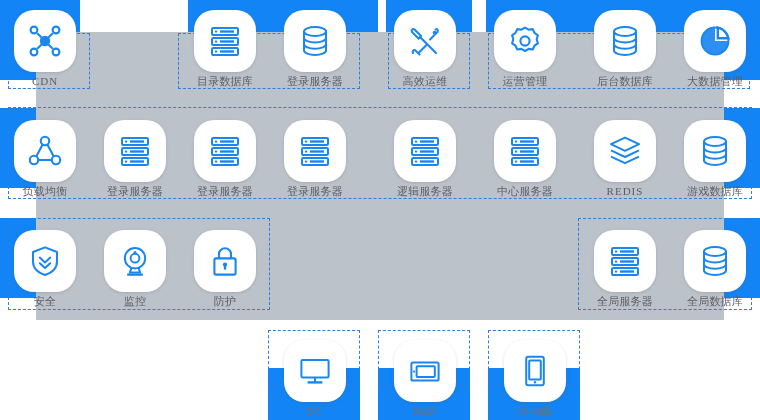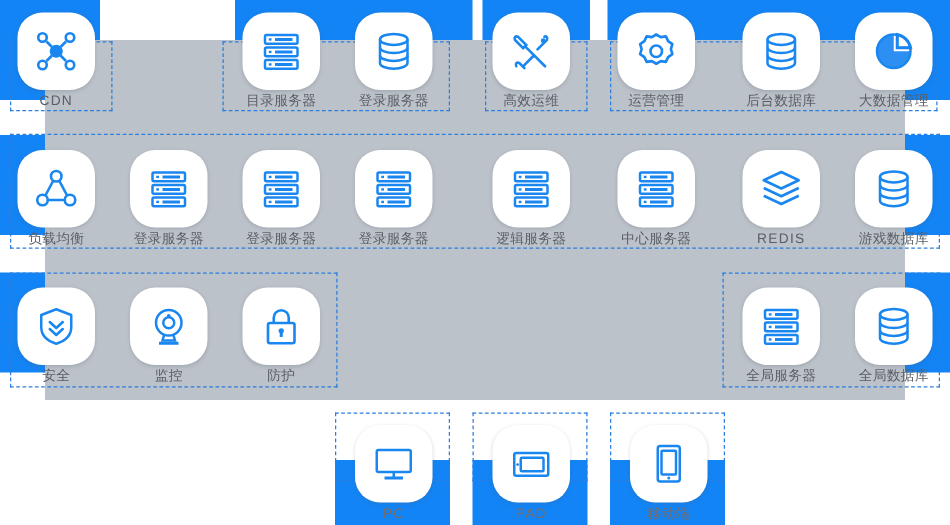--- a/index.html
+++ b/index.html
@@ -55,20 +55,21 @@
     position:absolute;
     left:-14px;
     top:64px;
     width:90px;
     text-align:center;
     font-size:11px;
     line-height:14px;
     color:#5a5f66;
     white-space:nowrap;
     letter-spacing:.2px;
+    font-family:Liberation Serif, serif;
   }
   .tile .cap.light{color:#7a6a62;}
   .tile .cap.latin{letter-spacing:1px;}
 </style>
 </head>
 <body>
 
 <div id="stage">
 
   <div id="blue-layer">
@@ -124,21 +125,21 @@
       <rect x="4" y="14" width="26" height="7" rx="1.2"></rect>
       <rect x="4" y="24" width="26" height="7" rx="1.2"></rect>
       <rect x="7" y="6.6" width="2.2" height="1.9" fill="#1a86f0" stroke="none"></rect>
       <rect x="7" y="16.6" width="2.2" height="1.9" fill="#1a86f0" stroke="none"></rect>
       <rect x="7" y="26.6" width="2.2" height="1.9" fill="#1a86f0" stroke="none"></rect>
       <line x1="12" y1="7.5" x2="26" y2="7.5" stroke-width="2.4"></line>
       <line x1="12" y1="17.5" x2="26" y2="17.5" stroke-width="2.4"></line>
       <line x1="12" y1="27.5" x2="26" y2="27.5" stroke-width="2.4"></line>
     </svg>
         </div>
-        <div class="cap">目录服务器</div>
+        <div class="cap">目录数据库</div>
       </div>
       <div class="tile" style="left: 284px; top: 10px;">
         <div class="chip">
           <svg width="34" height="34" viewBox="0 0 34 34" fill="none" stroke="#1a86f0" stroke-width="2">
       <ellipse cx="17" cy="7.5" rx="11" ry="4.4"></ellipse>
       <path d="M6 7.5 V26.5 C6 28.9 11 30.9 17 30.9 C23 30.9 28 28.9 28 26.5 V7.5"></path>
       <path d="M6 14 C6 16.4 11 18.4 17 18.4 C23 18.4 28 16.4 28 14"></path>
       <path d="M6 20.3 C6 22.7 11 24.7 17 24.7 C23 24.7 28 22.7 28 20.3"></path>
     </svg>
         </div>

